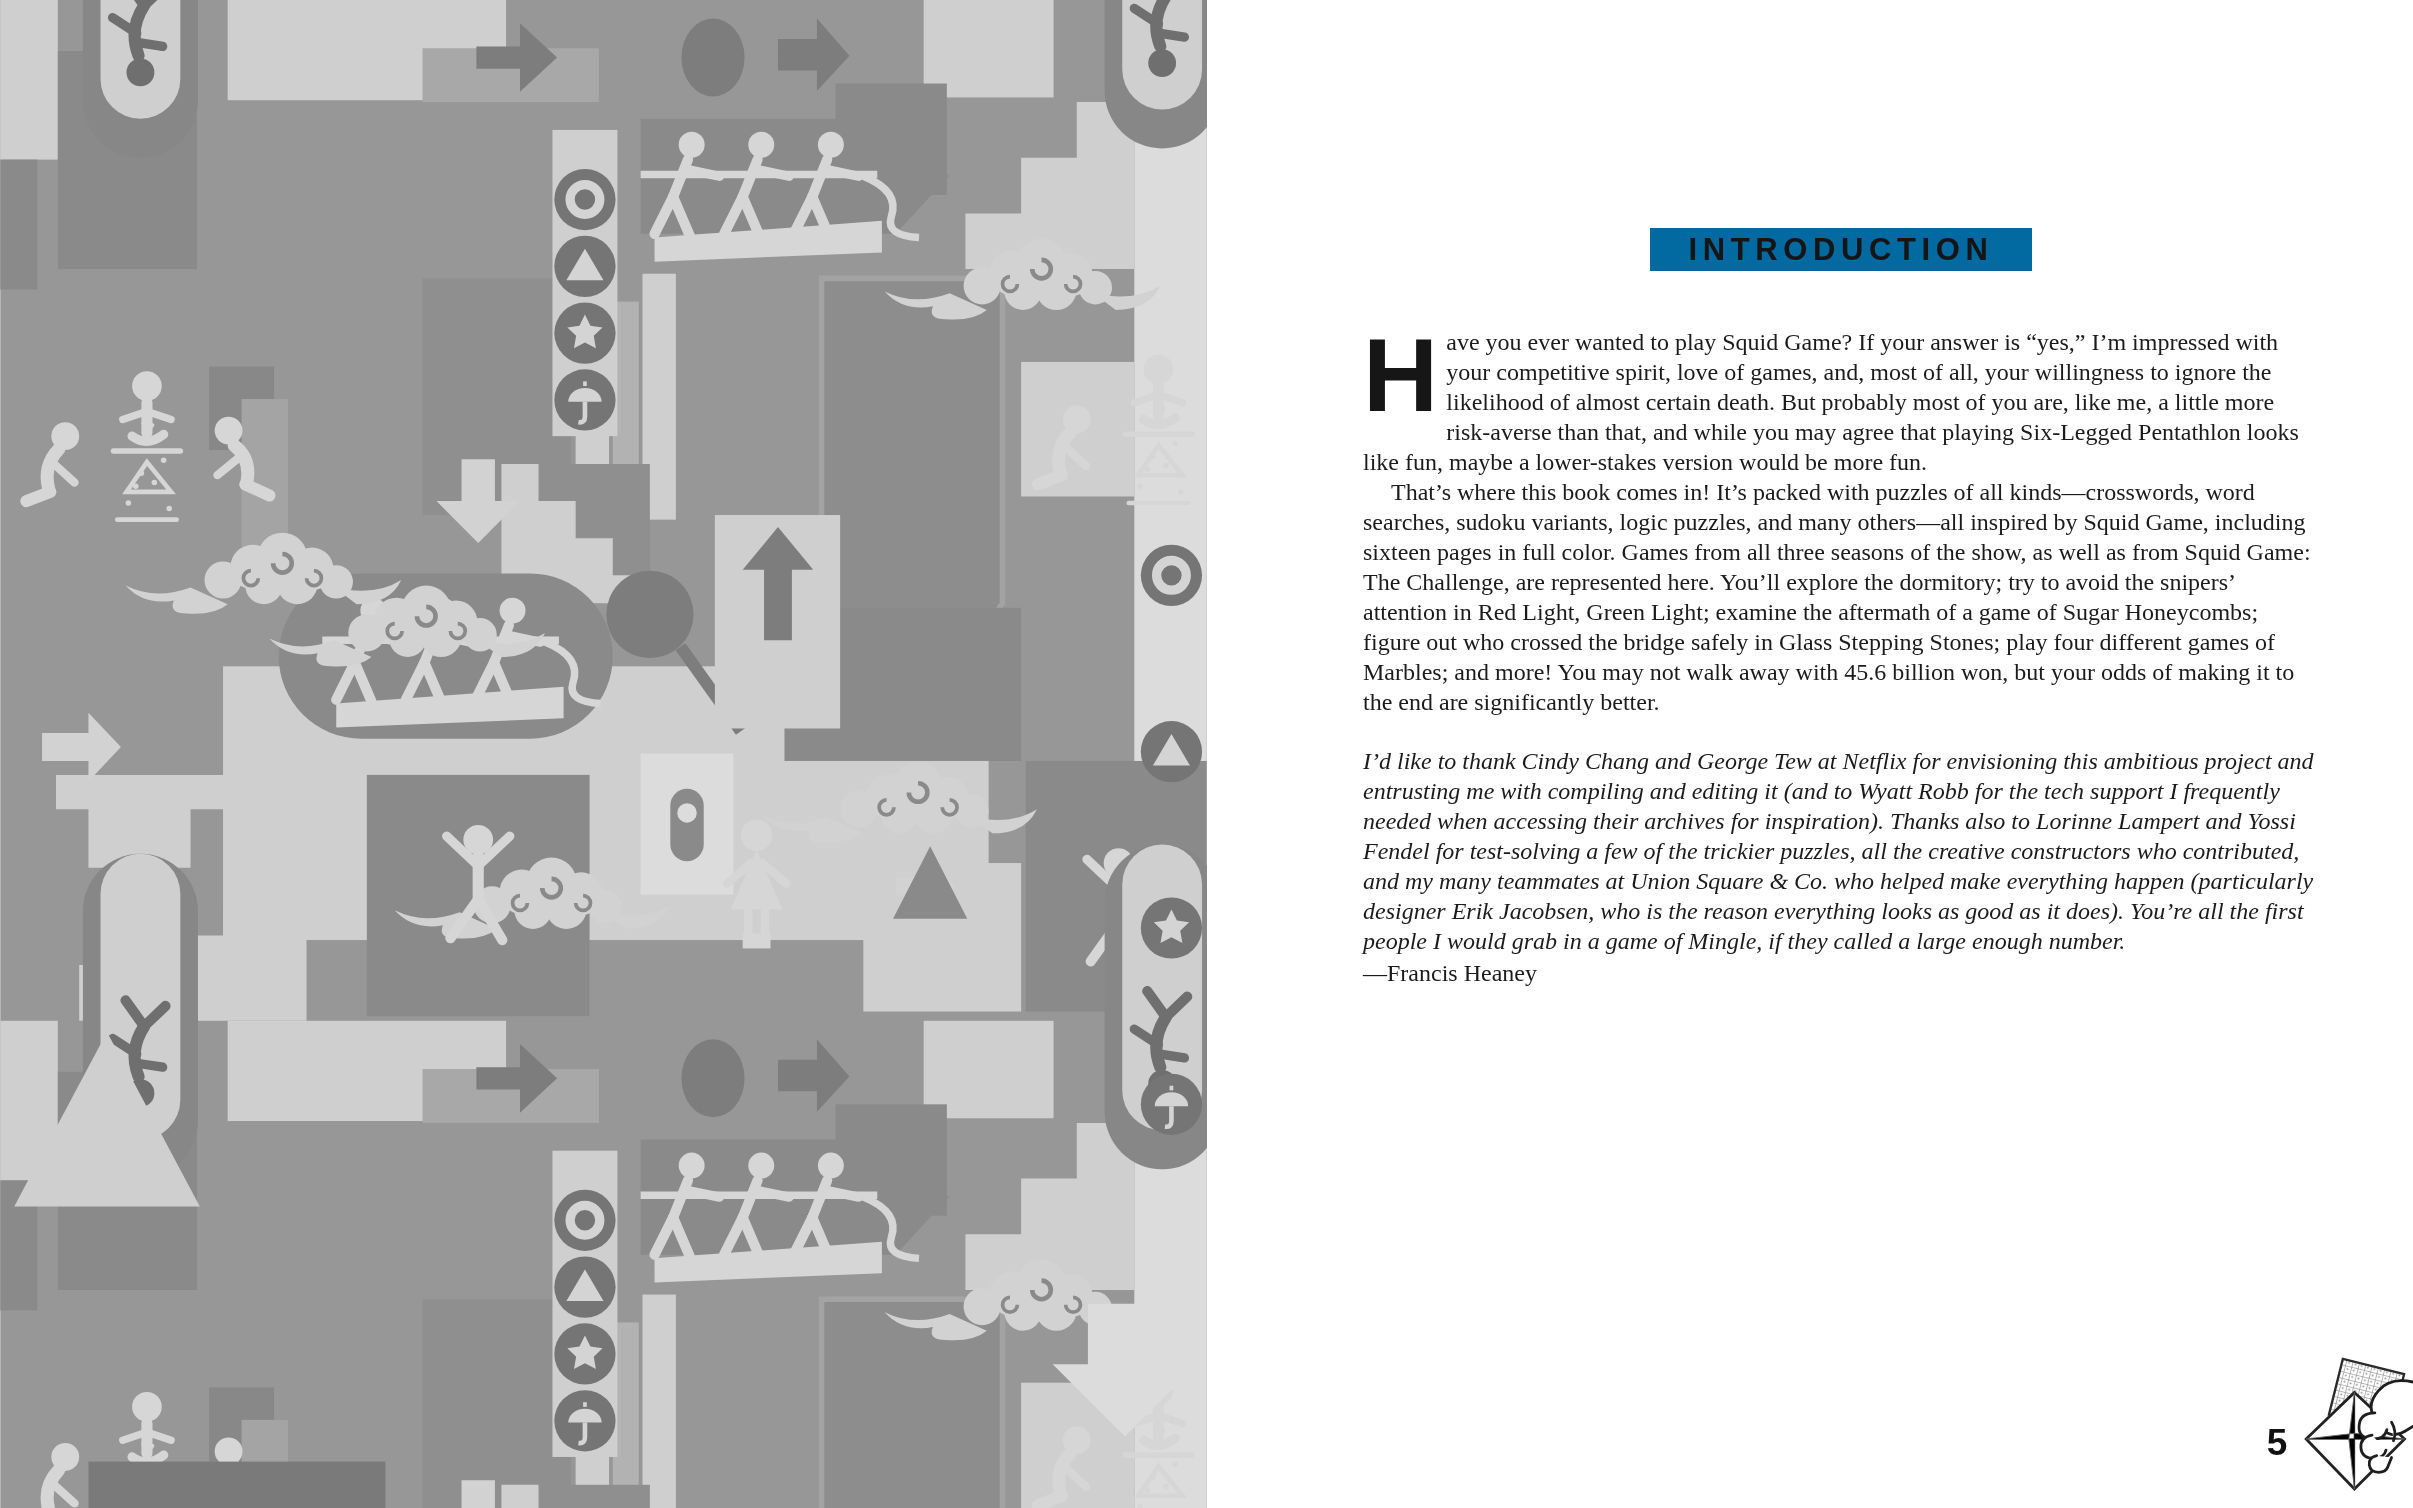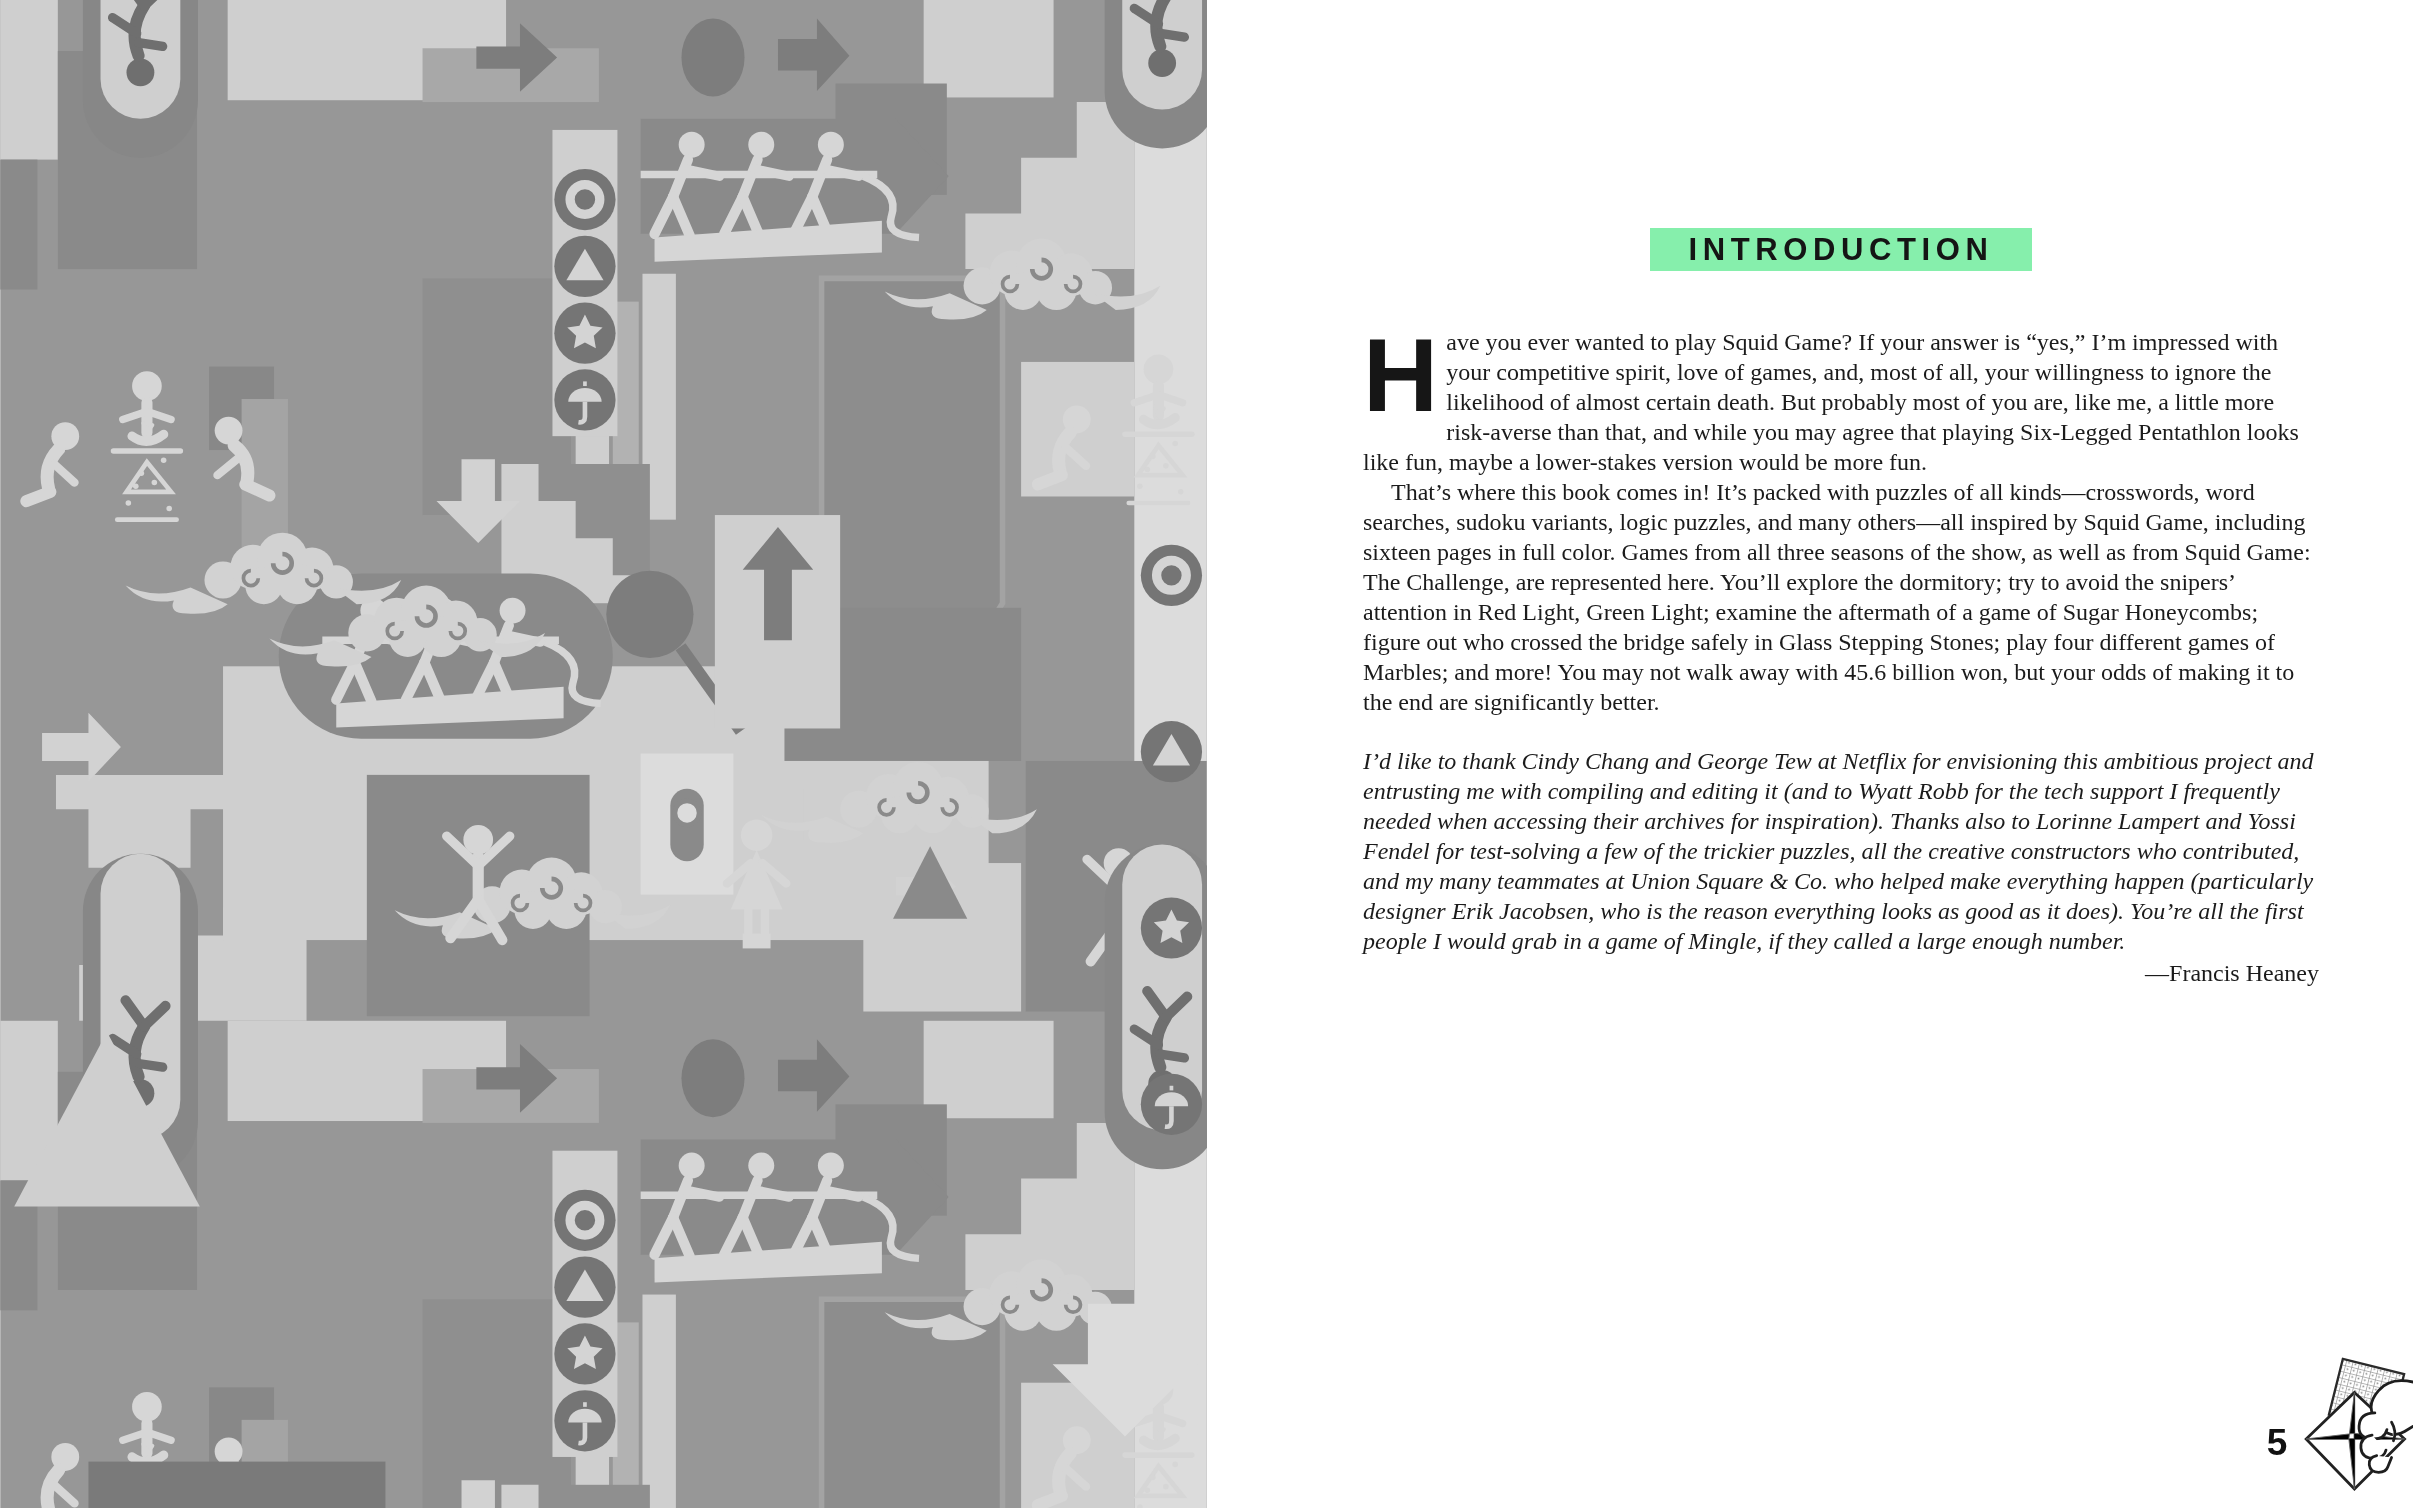--- a/index.html
+++ b/index.html
@@ -1,32 +1,32 @@
 <!DOCTYPE html>
 <html style="font-size:15px"><head>
 <meta charset="utf-8">
 <style>
   html,body{margin:0;padding:0;background:#ffffff;}
   .spread{position:relative;width:2413px;height:1508px;background:#ffffff;overflow:hidden;
           font-family:"Liberation Serif", serif;color:#1b1b1b;}
   .left-page{position:absolute;left:0;top:0;width:1207px;height:1508px;}
   .right-page{position:absolute;left:1207px;top:0;width:1207px;height:1508px;background:#ffffff;}
-  .intro-title{position:absolute;left:443px;top:228px;width:382px;height:43px;background:#86efac;
+  .intro-title{position:absolute;left:443px;top:228px;width:382px;height:43px;background:#0369a1;
                display:flex;align-items:center;justify-content:center;
                font-family:"Liberation Sans", sans-serif;font-weight:bold;font-size:31px;
                letter-spacing:5.6px;color:#151515;}
   .text-col{position:absolute;left:156px;top:327px;width:956px;
             font-size:24px;line-height:30px;text-align:left;}
   .text-col p{margin:0;padding:0;}
   .dropcap{float:left;font-family:"Liberation Sans", sans-serif;font-weight:bold;
            font-size:104px;line-height:84px;height:85px;margin:5.6px 11px 0 0;letter-spacing:-2.8px;
            color:#161616;}
   .para-indent{text-indent:28px;}
   .para-space{margin-top:29px !important;font-style:italic;}
-  .signature{text-align:right;margin-top:1.9px !important;}
+  .signature{text-align:left;margin-top:1.9px !important;}
   .italic{}
   .page-number{position:absolute;left:1047px;top:1422px;width:46px;
                font-family:"Liberation Sans", sans-serif;font-weight:bold;font-size:37px;
                color:#111;text-align:center;}
   .origami{position:absolute;left:1088px;top:1357px;}
 </style>
 </head>
 <body>
 
 <div class="spread">

